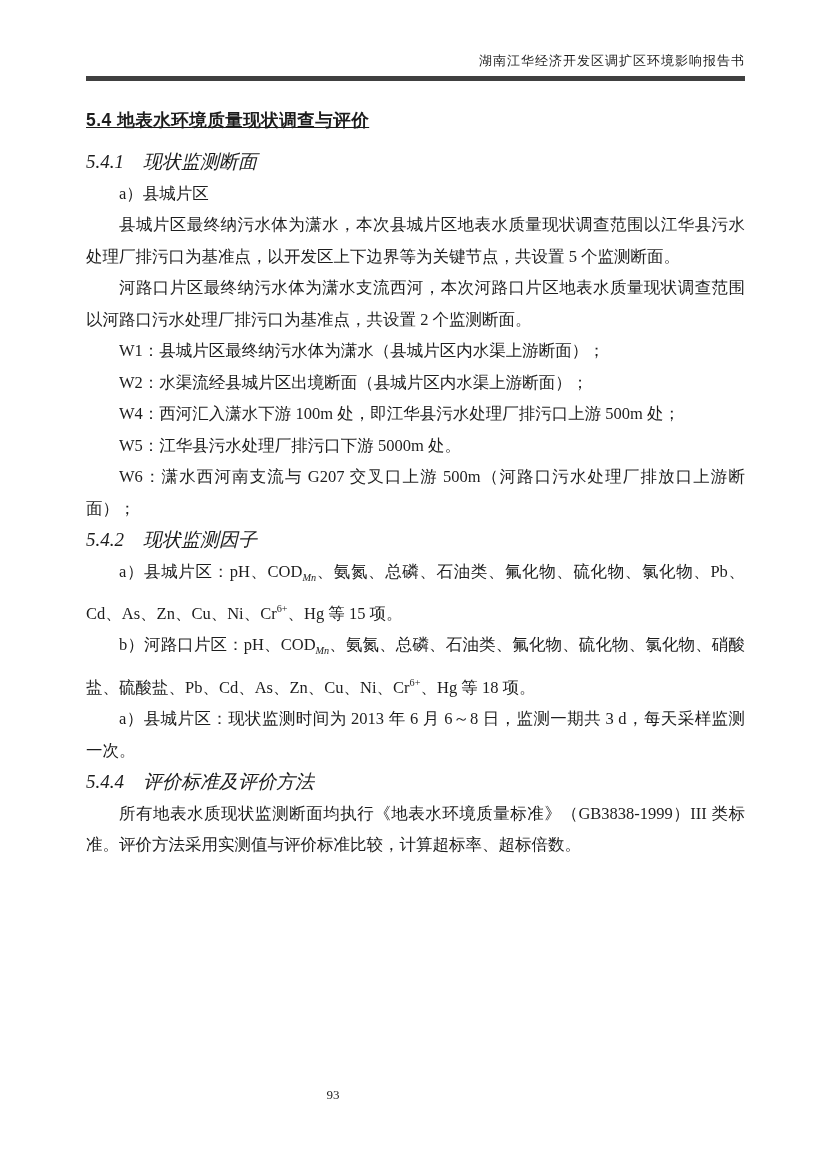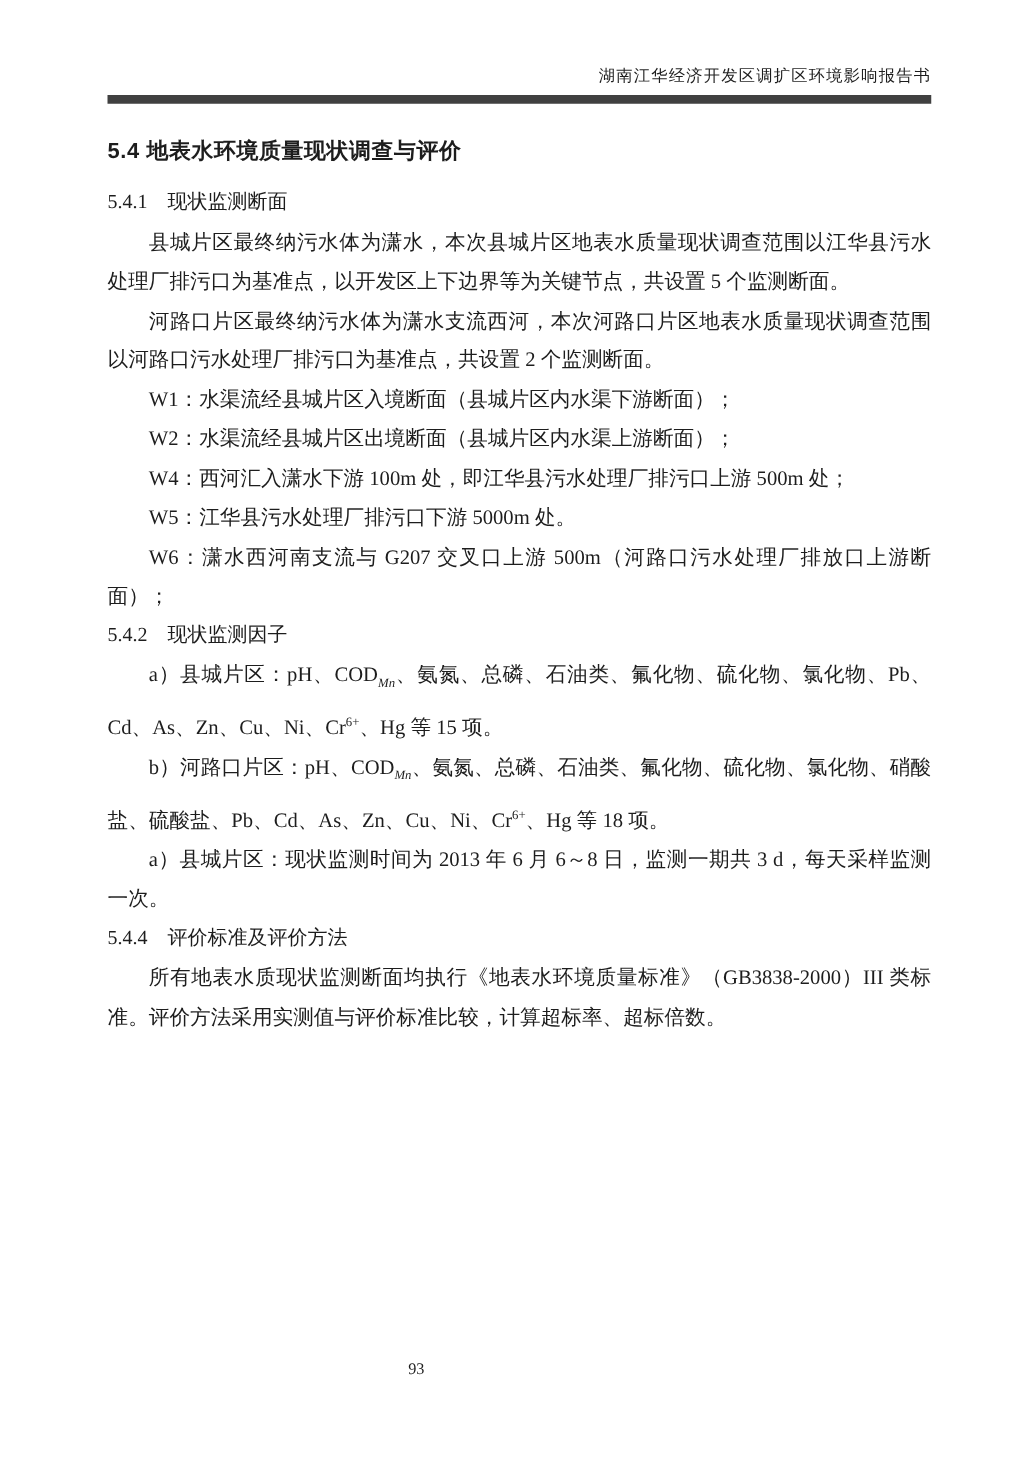--- a/index.html
+++ b/index.html
@@ -15,41 +15,43 @@
   .header {
     position: absolute;
     top: 52px;
     left: 86px;
     width: 659px;
     text-align: right;
     font-size: 13px;
     line-height: 18px;
     letter-spacing: 1px;
     padding-bottom: 6px;
-    border-bottom: 7px solid #404040;
+    border-bottom: 5px solid #404040;
   }
   .content {
     position: absolute;
     top: 92px;
     left: 86px;
     width: 659px;
   }
   h1.sec-title {
     font-family: "Liberation Sans", "DejaVu Sans", sans-serif;
     font-size: 17.5px;
     font-weight: bold;
     line-height: 30px;
     letter-spacing: 0.5px;
     margin: 13px 0 11px 0;
+    text-decoration: underline;
   }
   h2.sub-title {
-    font-size: 16px;
+    font-size: 19px;
     font-weight: normal;
     line-height: 31.5px;
     margin: 0;
+    font-style: italic;
   }
   p.para {
     font-size: 16.5px;
     line-height: 31.5px;
     margin: 0;
     text-align: justify;
     text-indent: 2em;
   }
   .sub { vertical-align: sub;   font-size: 0.62em; font-style: italic; }
   .sup { vertical-align: super; font-size: 0.62em; }
@@ -71,44 +73,45 @@
   <div class="header">
     <span>湖南江华经济开发区调扩区环境影响报告书</span>
   </div>
 
   <div class="content">
 
     <h1 class="sec-title">5.4 地表水环境质量现状调查与评价</h1>
 
     <h2 class="sub-title">5.4.1　现状监测断面</h2>
 
+    <p class="para">a）县城片区</p>
 
     <p class="para">县城片区最终纳污水体为潇水，本次县城片区地表水质量现状调查范围以江华县污水处理厂排污口为基准点，以开发区上下边界等为关键节点，共设置 5 个监测断面。</p>
 
     <p class="para">河路口片区最终纳污水体为潇水支流西河，本次河路口片区地表水质量现状调查范围以河路口污水处理厂排污口为基准点，共设置 2 个监测断面。</p>
 
-    <p class="para">W1：水渠流经县城片区入境断面（县城片区内水渠下游断面）；</p>
+    <p class="para">W1：县城片区最终纳污水体为潇水（县城片区内水渠上游断面）；</p>
     <p class="para">W2：水渠流经县城片区出境断面（县城片区内水渠上游断面）；</p>
     <p class="para">W4：西河汇入潇水下游 100m 处，即江华县污水处理厂排污口上游 500m 处；</p>
     <p class="para">W5：江华县污水处理厂排污口下游 5000m 处。</p>
     <p class="para">W6：潇水西河南支流与 G207 交叉口上游 500m（河路口污水处理厂排放口上游断面）；</p>
 
     <h2 class="sub-title">5.4.2　现状监测因子</h2>
 
     <p class="para"><span>a）县城片区：pH、COD</span><span class="sub">Mn</span><span>、氨氮、总磷、石油类、氟化物、硫化物、氯化物、Pb、Cd、As、Zn、Cu、Ni、Cr</span><span class="sup">6+</span><span>、Hg 等 15 项。</span></p>
 
     <p class="para"><span>b）河路口片区：pH、COD</span><span class="sub">Mn</span><span>、氨氮、总磷、石油类、氟化物、硫化物、氯化物、硝酸盐、硫酸盐、Pb、Cd、As、Zn、Cu、Ni、Cr</span><span class="sup">6+</span><span>、Hg 等 18 项。</span></p>
 
 
     <p class="para">a）县城片区：现状监测时间为 2013 年 6 月 6～8 日，监测一期共 3 d，每天采样监测一次。</p>
 
 
     <h2 class="sub-title">5.4.4　评价标准及评价方法</h2>
 
-    <p class="para">所有地表水质现状监测断面均执行《地表水环境质量标准》（GB3838-2000）III 类标准。评价方法采用实测值与评价标准比较，计算超标率、超标倍数。</p>
+    <p class="para">所有地表水质现状监测断面均执行《地表水环境质量标准》（GB3838-1999）III 类标准。评价方法采用实测值与评价标准比较，计算超标率、超标倍数。</p>
 
   </div>
 
   <div class="footer">
     <span>93</span>
   </div>
 
 </div>
 
 </body></html>

